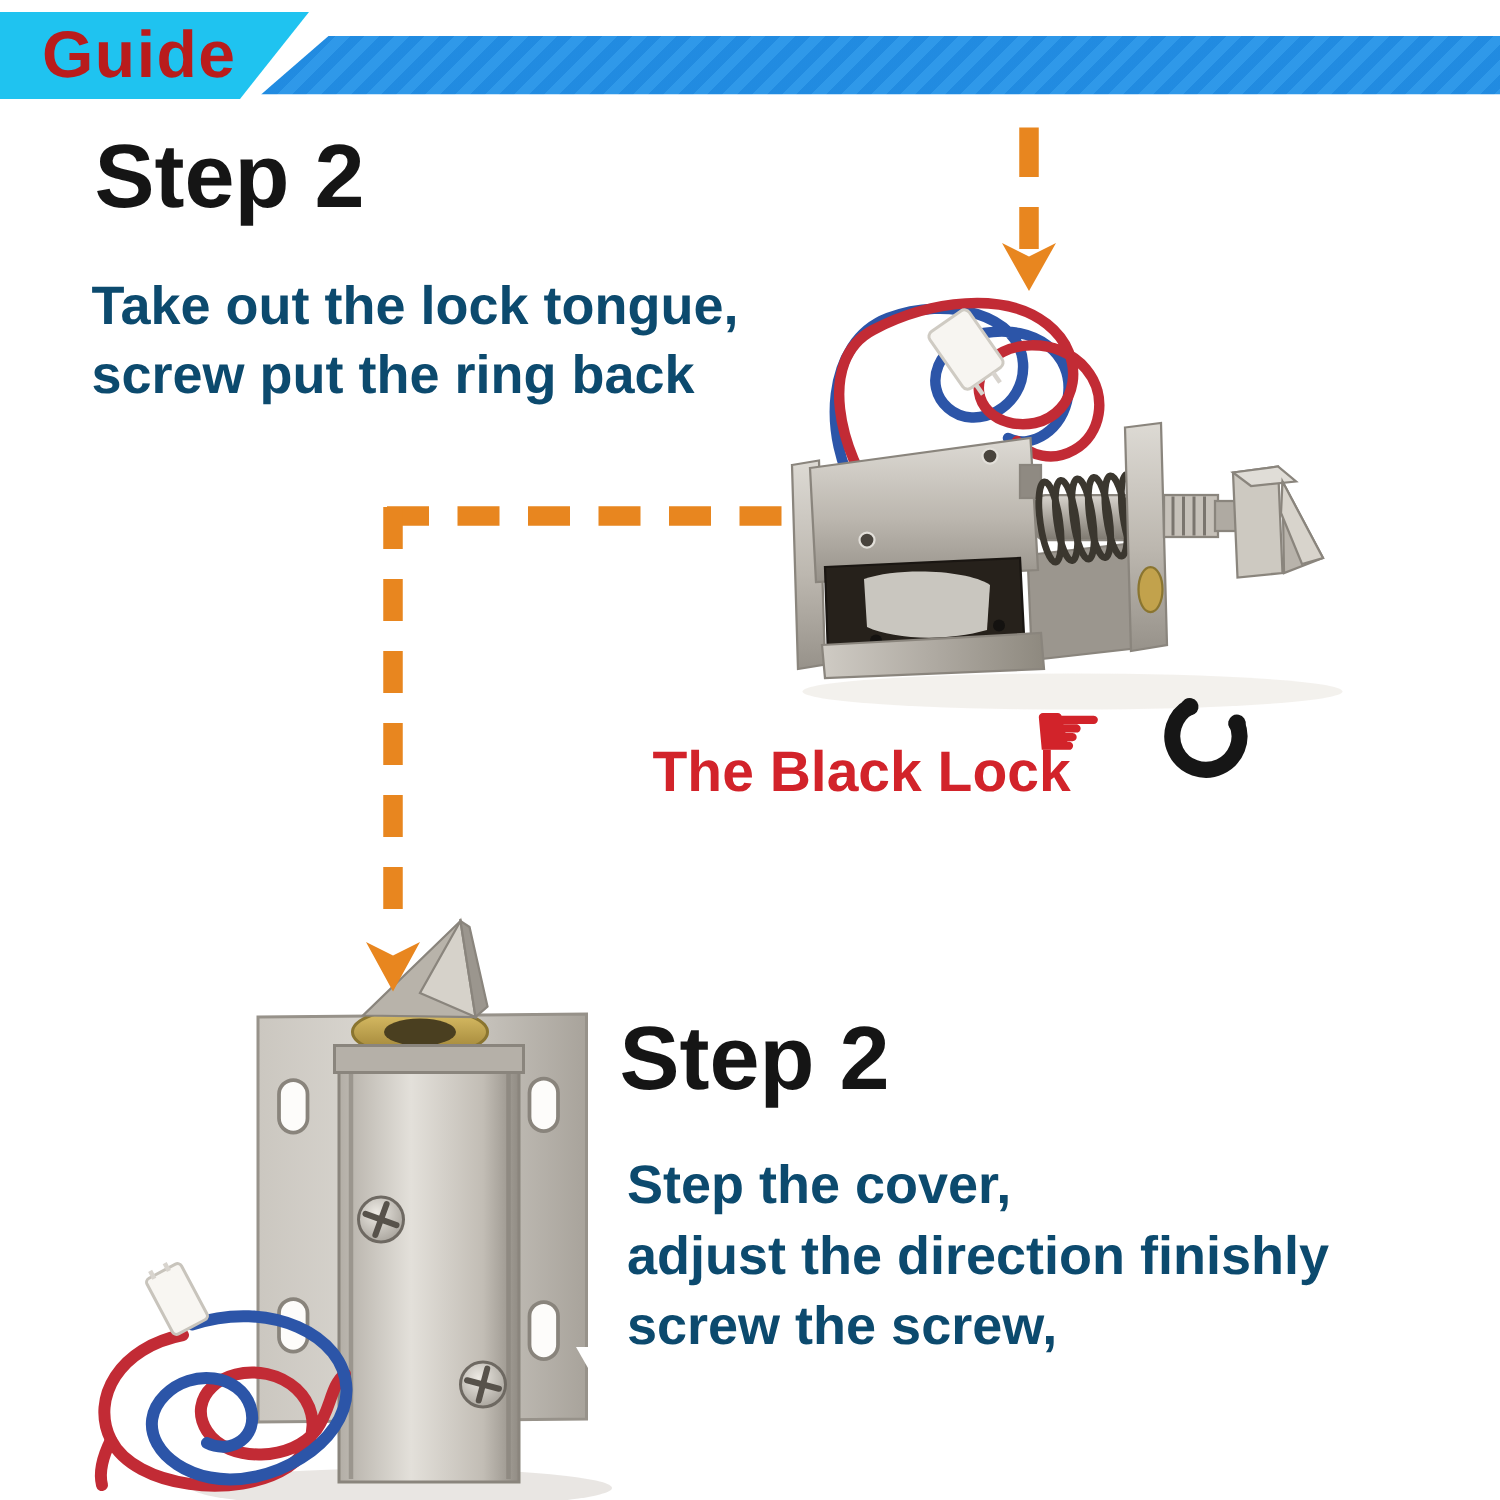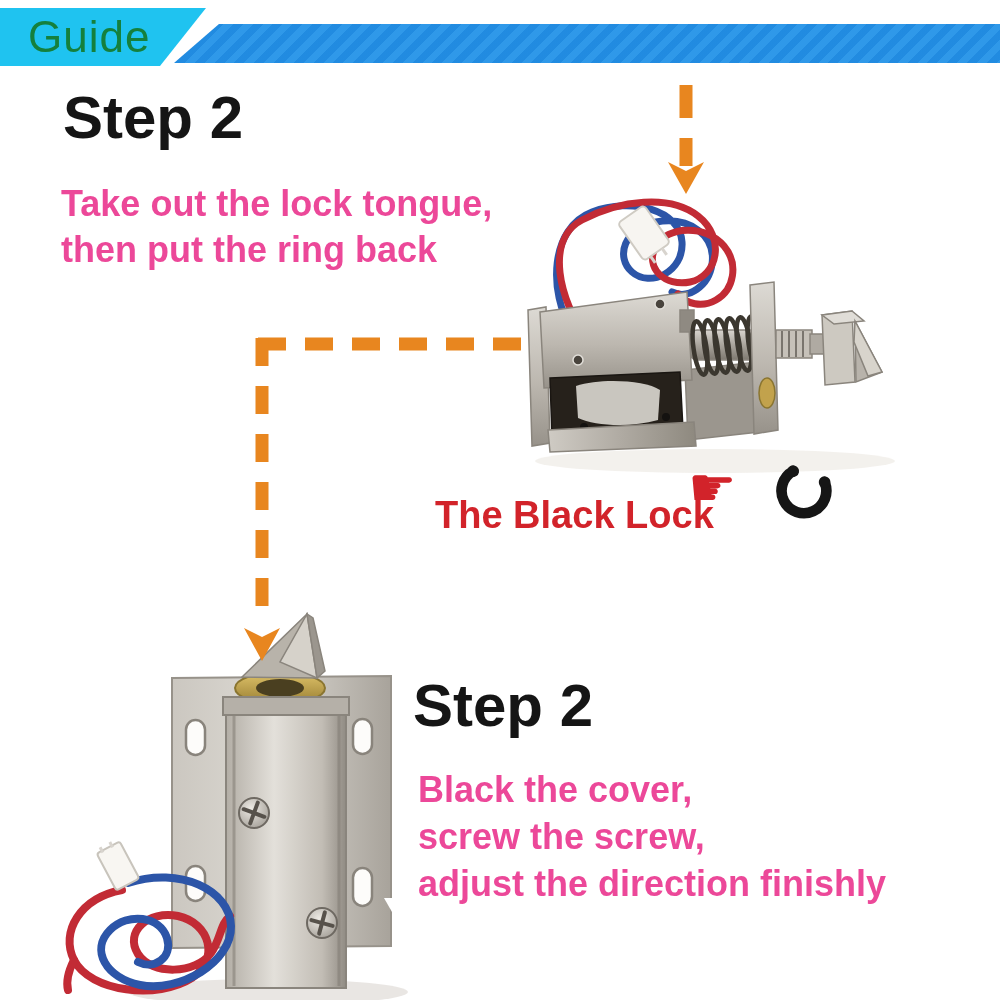--- a/index.html
+++ b/index.html
@@ -6,26 +6,26 @@
   .page{position:relative;width:1000px;height:1000px;background:#ffffff;overflow:hidden;
         font-family:"Liberation Sans","DejaVu Sans",sans-serif;}
   .abs{position:absolute;}
   
   .band{left:0;top:0;width:1000px;height:70px;
         background:#2493E8;
         background-image:repeating-linear-gradient(135deg,rgba(10,70,160,.10) 0 7px,rgba(255,255,255,.05) 7px 14px);
         clip-path:polygon(219px 24px,1000px 24px,1000px 63px,174px 63px);}
   .tab{left:0;top:0;width:300px;height:70px;background:#1FC3F0;
        clip-path:polygon(0 8px,206px 8px,160px 66px,0 66px);}
-  .guide{left:28px;top:12px;color:#15803d;font-size:44px;font-weight:400;letter-spacing:1px;}
+  .guide{left:28px;top:12px;color:#b91c1c;font-size:44px;font-weight:700;letter-spacing:1px;}
   
   .h-step{color:#151515;font-size:60px;font-weight:700;line-height:60px;}
   .step2-title{left:63px;top:88px;}
   .step3-title{left:413px;top:676px;}
-  .body-text{color:#ec4899;font-size:36px;font-weight:700;line-height:45.5px;white-space:nowrap;}
+  .body-text{color:#0c4a6e;font-size:36px;font-weight:700;line-height:45.5px;white-space:nowrap;}
   .step2-body{left:61px;top:181px;}
   .step3-body{left:418px;top:766px;line-height:47px;}
   .caption{left:435px;top:494px;color:#D2232A;font-size:38px;font-weight:700;white-space:nowrap;}
   .hand{left:688px;top:456px;color:#D2232A;font-size:54px;font-family:"DejaVu Sans",sans-serif;}
   .eclip{left:772px;top:460px;}
   .overlay{left:0;top:0;width:1000px;height:1000px;pointer-events:none;z-index:5;}
   .photo1{left:520px;top:180px;}
   .photo2{left:58px;top:598px;}
 </style>
 </head>
@@ -33,21 +33,21 @@
 
 <div class="page">
 
   <div class="abs band"></div>
   <div class="abs tab"></div>
   <div class="abs guide">Guide</div>
 
   <div class="abs h-step step2-title">Step 2</div>
   <div class="abs body-text step2-body">
     <div>Take out the lock tongue,</div>
-    <div>then put the ring back</div>
+    <div>screw put the ring back</div>
   </div>
 
   <svg class="abs photo1" width="480" height="300" viewBox="0 0 480 300">
     <defs>
       <linearGradient id="mV" x1="0" y1="0" x2="0" y2="1">
         <stop offset="0" stop-color="#DDDAD4"></stop>
           <stop offset=".55" stop-color="#BCB7AF"></stop>
           <stop offset="1" stop-color="#97928A"></stop>
       </linearGradient>
       <linearGradient id="mH" x1="0" y1="0" x2="1" y2="0">
@@ -121,23 +121,23 @@
   <svg class="abs eclip" width="64" height="64" viewBox="0 0 60 60">
     <g transform="rotate(12 30 30)" fill="none">
       <path d="M 16,13 A 21,21 0 1 0 47,17" stroke="#161616" stroke-width="10" stroke-linecap="round"></path>
       <circle cx="16" cy="13" r="5.5" fill="#161616"></circle>
       <circle cx="47" cy="17" r="5.5" fill="#161616"></circle>
     </g>
   </svg>
 
   <div class="abs h-step step3-title">Step 2</div>
   <div class="abs body-text step3-body">
-    <div>Black the cover,</div>
+    <div>Step the cover,</div>
+    <div>adjust the direction finishly</div>
     <div>screw the screw,</div>
-    <div>adjust the direction finishly</div>
   </div>
 
   <svg class="abs photo2" width="365" height="410" viewBox="0 0 365 410">
     <defs>
       <linearGradient id="bK" x1="0" y1="0" x2="1" y2="0">
         <stop offset="0" stop-color="#CBC7C0"></stop>
           <stop offset=".45" stop-color="#DCD9D3"></stop>
           <stop offset="1" stop-color="#A8A39B"></stop>
       </linearGradient>
       <linearGradient id="bodyG" x1="0" y1="0" x2="1" y2="0">

